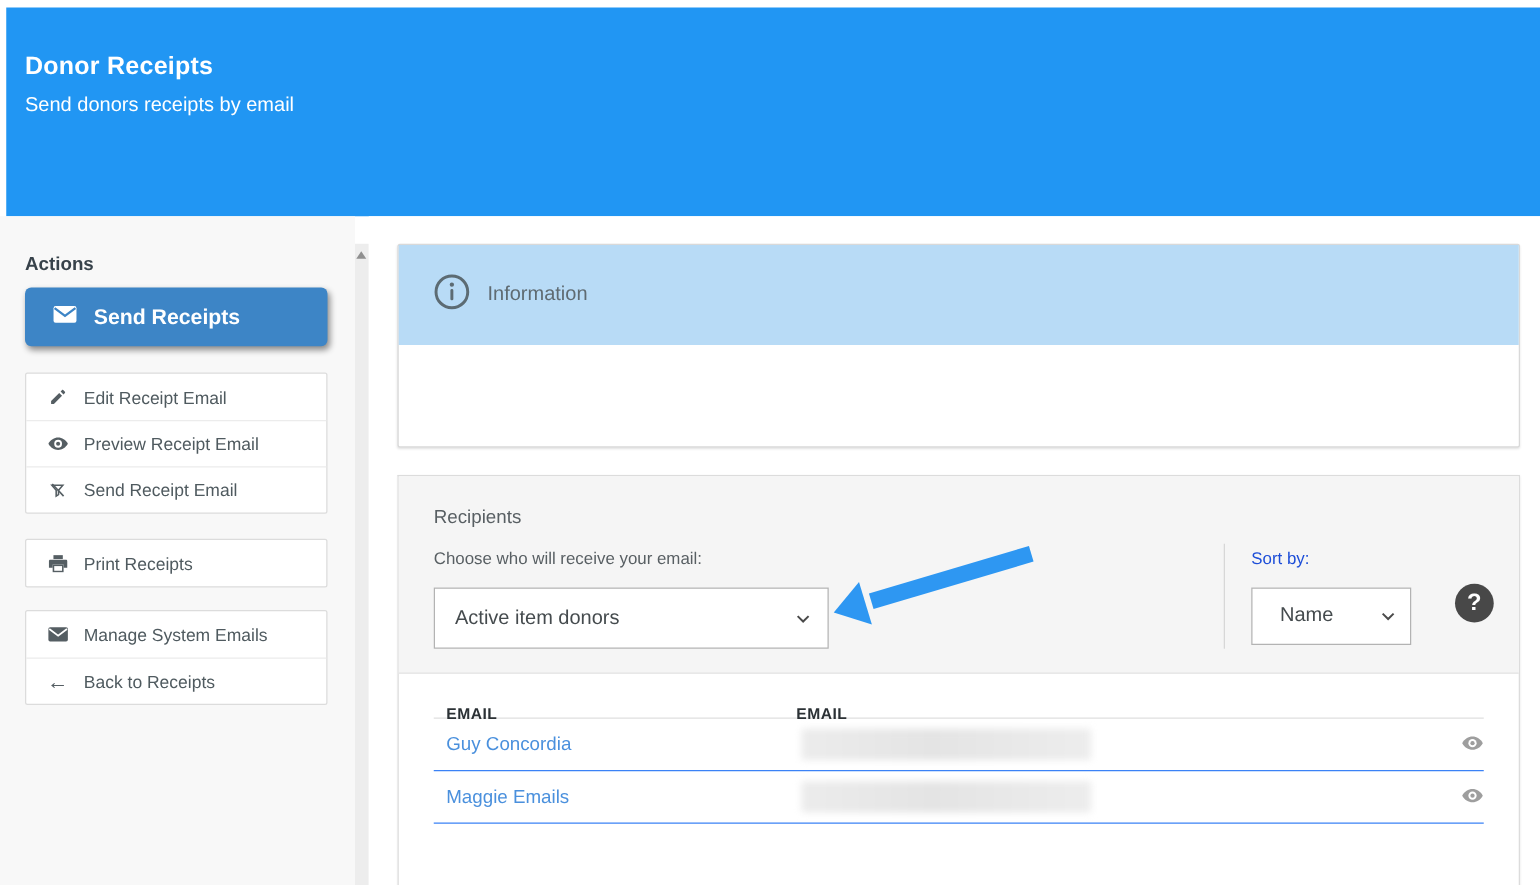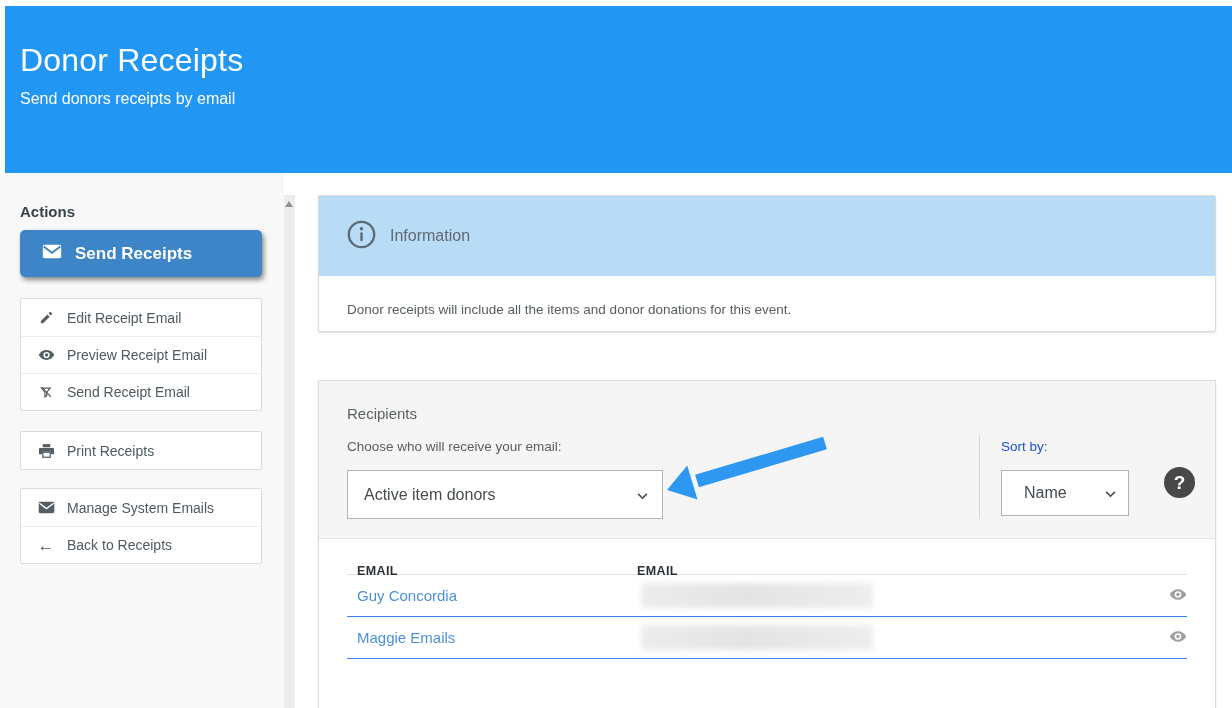--- a/index.html
+++ b/index.html
@@ -7,21 +7,21 @@
     width: 1232px; height: 708px; overflow: hidden;
     background: #ffffff;
     font-family: "Liberation Sans", sans-serif;
   }
 
   
   .banner {
     position: absolute; left: 5px; top: 6px; width: 1227px; height: 167px;
     background: #2196f3; color: #fff; padding: 36px 0 0 15px;
   }
-  .banner h1 { font-size: 32px; font-weight: 400; letter-spacing: .2px; }
+  .banner h1 { font-size: 20px; font-weight: 700; letter-spacing: .2px; }
   .banner .subtitle { font-size: 16px; font-weight: 400; margin-top: 11px; }
 
   
   .sidebar {
     position: absolute; left: 0; top: 173px; width: 284px; height: 535px;
     background: #f8f8f8;
   }
   .actions-heading {
     position: absolute; left: 20px; top: 30px;
     font-size: 15px; font-weight: 700; color: #37424a;
@@ -58,21 +58,21 @@
     position: absolute; left: 1px; top: 6px;
     width: 0; height: 0;
     border-left: 4.5px solid transparent; border-right: 4.5px solid transparent;
     border-bottom: 6px solid #8f8f8f;
   }
 
   
   .main { position: absolute; left: 295px; top: 173px; width: 937px; height: 535px; background: #fff; }
 
   .info-card {
-    position: absolute; left: 23px; top: 22px; width: 898px; height: 137px;
+    position: absolute; left: 23px; top: 22px; width: 898px; height: 163px;
     background: #fff; border: 1px solid #d9d9d9; border-radius: 2px;
     box-shadow: 0 1px 2px rgba(0,0,0,0.12);
   }
   .info-head {
     height: 80px; background: #b8dbf6;
     display: flex; align-items: center; gap: 14px; padding-left: 28px;
     color: #5c6b73;
   }
   .info-title { font-size: 16px; color: #5f6b72; }
   .info-body { padding: 26px 28px; font-size: 13.5px; color: #565d61; }
@@ -214,21 +214,20 @@
     <div class="info-head">
       <span>
         <svg width="29" height="29" viewBox="0 0 32 32" fill="currentColor">
             <circle cx="16" cy="16" r="14" fill="none" stroke="currentColor" stroke-width="2.6"></circle>
             <rect x="14.7" y="13.5" width="2.6" height="10" rx="1.2"></rect>
             <circle cx="16" cy="9.6" r="1.9"></circle>
           </svg>
       </span>
       <span class="info-title">Information</span>
     </div>
-    <div class="info-body">Donor receipts will include all the items and donor donations for this event.</div>
   </div>
 
   <div class="recipients-card">
     <div class="filter-area">
       <div class="recipients-heading">Recipients</div>
       <div class="choose-label">Choose who will receive your email:</div>
 
       <div class="fake-select sel-recipient">
         <span class="val">Active item donors</span>
         <span>

